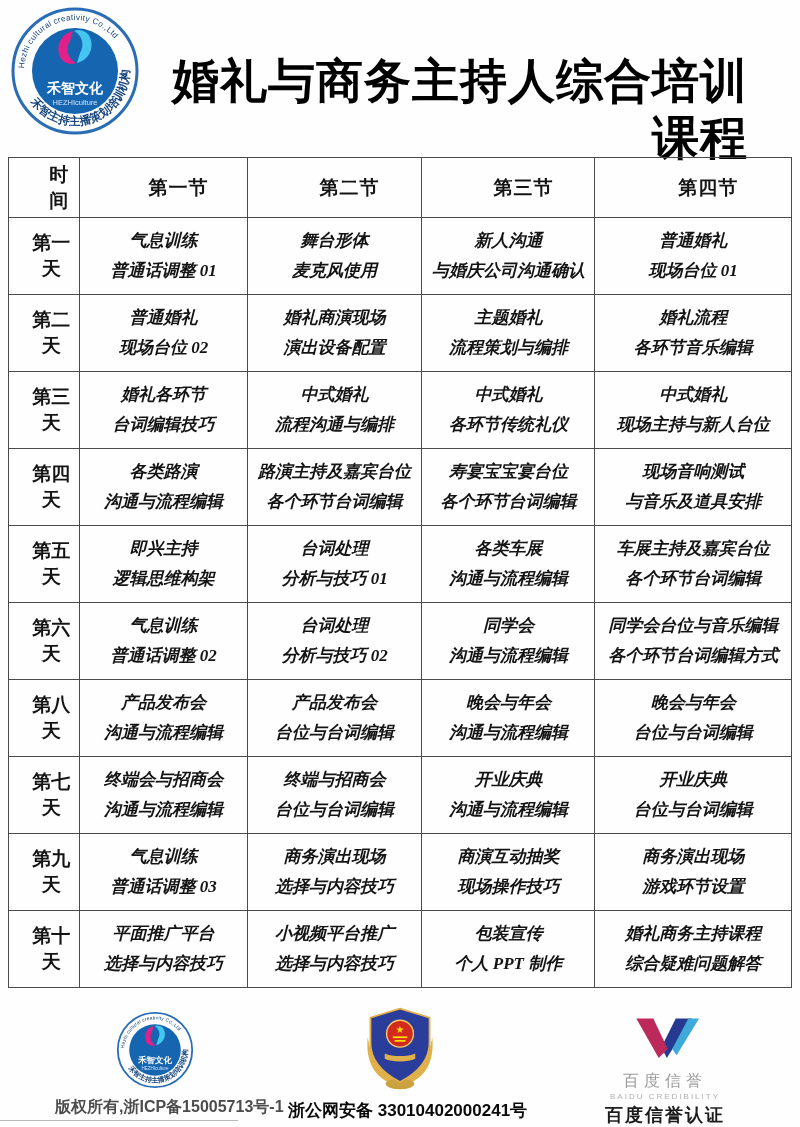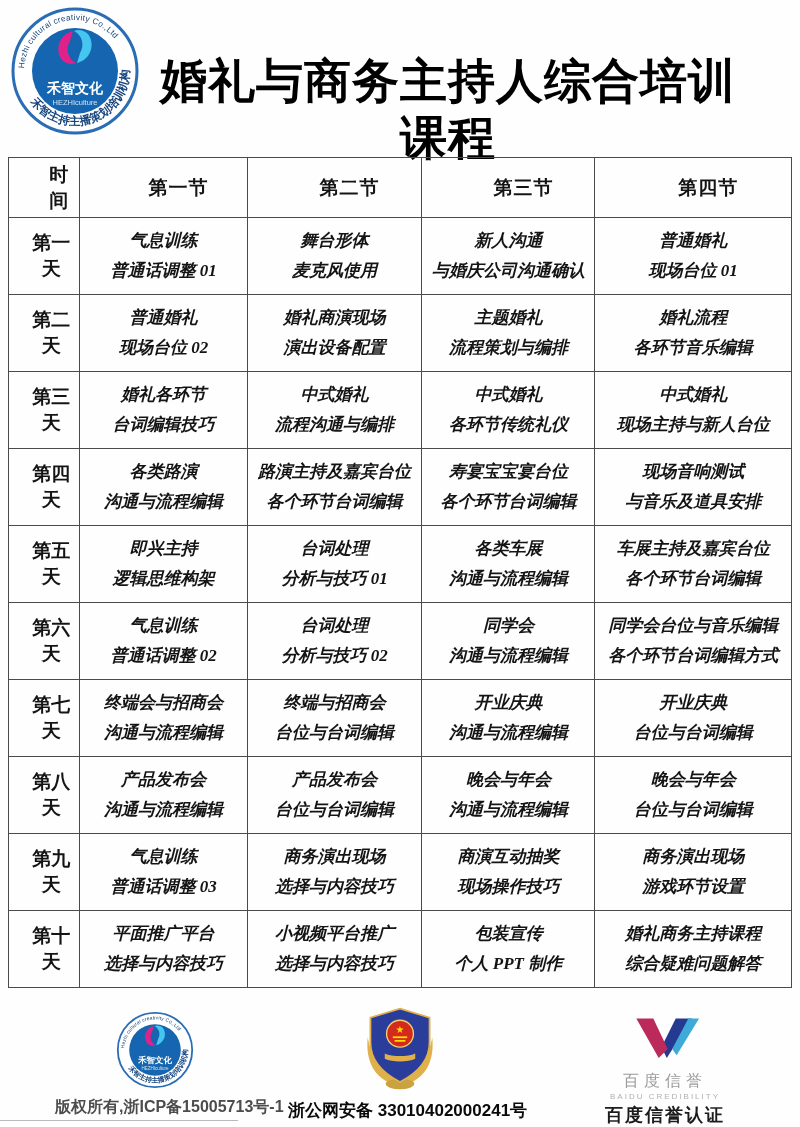--- a/index.html
+++ b/index.html
@@ -4,21 +4,21 @@
 <style>
   html,body{margin:0;padding:0;background:#ffffff;}
   .page{
     position:relative;width:800px;height:1127px;background:#fefefe;
     font-family:"Liberation Serif","DejaVu Serif",serif;overflow:hidden;
   }
 
   
   .logo-lg{position:absolute;left:10px;top:6px;width:130px;height:130px;}
   .title{
-    position:absolute;left:148px;top:22px;width:600px;text-align:center;
+    position:absolute;left:148px;top:22px;width:600px;text-align:right;
     font-family:"Liberation Sans","DejaVu Sans",sans-serif;
     font-size:47px;font-weight:900;color:#000;letter-spacing:1px;line-height:1.2;
   }
 
   
   table.course{
     position:absolute;left:8px;top:157px;width:784px;
     border-collapse:collapse;table-layout:fixed;
   }
   table.course th,table.course td{
@@ -248,54 +248,54 @@
           <td>
             <div>同学会</div>
             <div>沟通与流程编辑</div>
           </td>
           <td>
             <div>同学会台位与音乐编辑</div>
             <div>各个环节台词编辑方式</div>
           </td>
         </tr>
         <tr>
+          <th>第八天</th>
+          <td>
+            <div>产品发布会</div>
+            <div>沟通与流程编辑</div>
+          </td>
+          <td>
+            <div>产品发布会</div>
+            <div>台位与台词编辑</div>
+          </td>
+          <td>
+            <div>晚会与年会</div>
+            <div>沟通与流程编辑</div>
+          </td>
+          <td>
+            <div>晚会与年会</div>
+            <div>台位与台词编辑</div>
+          </td>
+        </tr>
+        <tr>
           <th>第七天</th>
           <td>
             <div>终端会与招商会</div>
             <div>沟通与流程编辑</div>
           </td>
           <td>
             <div>终端与招商会</div>
             <div>台位与台词编辑</div>
           </td>
           <td>
             <div>开业庆典</div>
             <div>沟通与流程编辑</div>
           </td>
           <td>
             <div>开业庆典</div>
-            <div>台位与台词编辑</div>
-          </td>
-        </tr>
-        <tr>
-          <th>第八天</th>
-          <td>
-            <div>产品发布会</div>
-            <div>沟通与流程编辑</div>
-          </td>
-          <td>
-            <div>产品发布会</div>
-            <div>台位与台词编辑</div>
-          </td>
-          <td>
-            <div>晚会与年会</div>
-            <div>沟通与流程编辑</div>
-          </td>
-          <td>
-            <div>晚会与年会</div>
             <div>台位与台词编辑</div>
           </td>
         </tr>
         <tr>
           <th>第九天</th>
           <td>
             <div>气息训练</div>
             <div>普通话调整 03</div>
           </td>
           <td>

